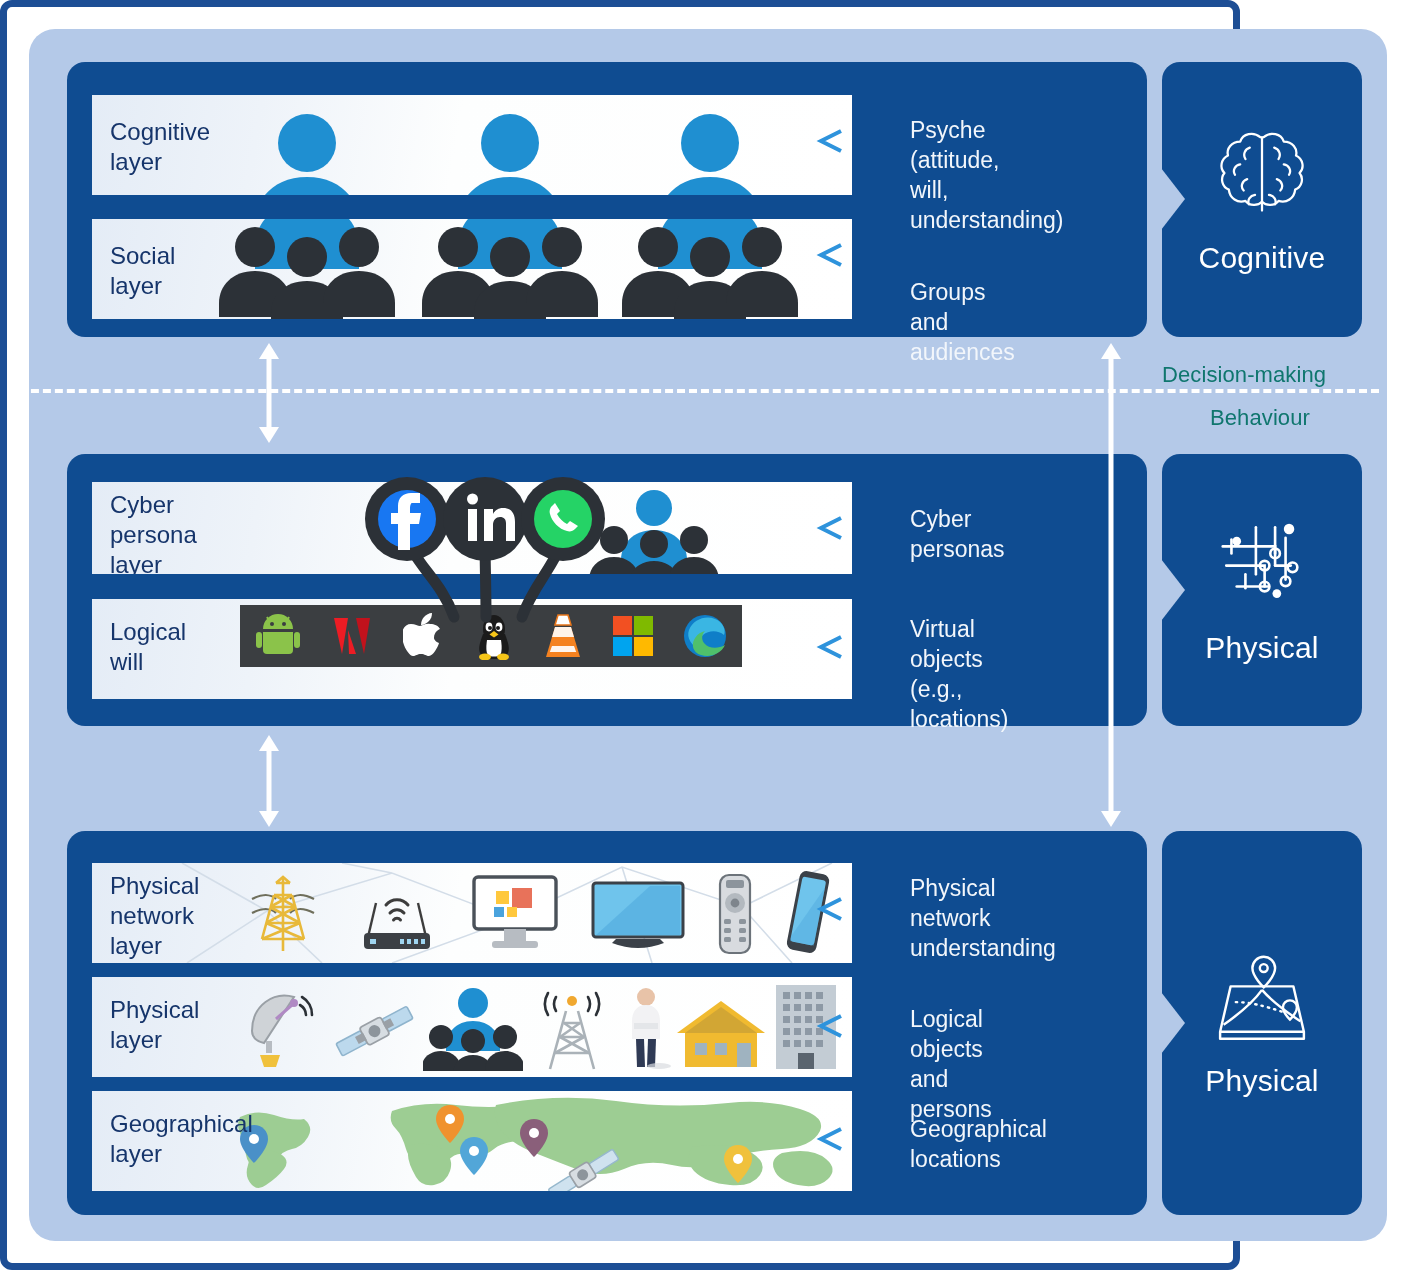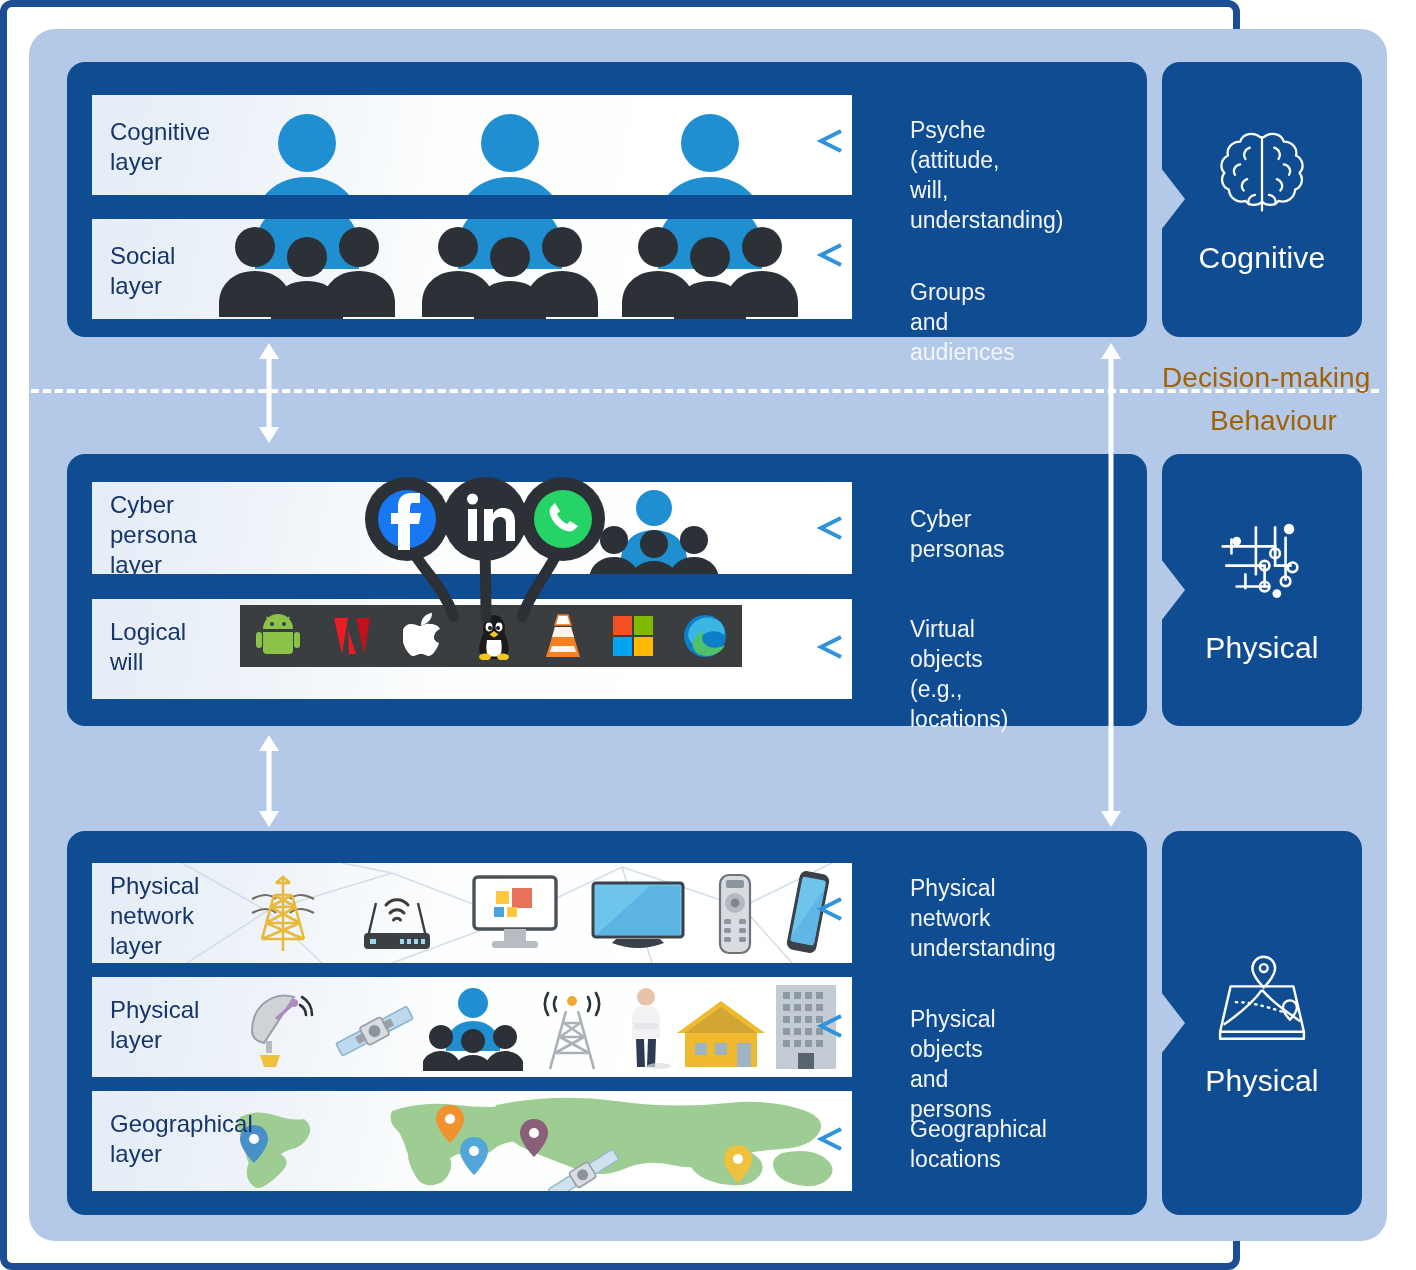--- a/index.html
+++ b/index.html
@@ -24,22 +24,22 @@
     border-radius: 26px;
   }
 
   
   #dashed-divider {
     position: absolute; left: 0px; top: 382px; width: 1372px; height: 0;
     border-top: 4px dashed #ffffff;
   }
   .divider-label {
     position: absolute;
-    color: #a16207;
-    font-size: 28px;
+    color: #0f766e;
+    font-size: 22px;
     letter-spacing: .1px;
     white-space: nowrap;
   }
   #label-decision { left: 1155px; top: 355px; }
   #label-behaviour { left: 1155px; top: 398px; margin-left: 48px; }
 
   
   .section {
     position: absolute;
   }
@@ -607,21 +607,21 @@
       <line x1="92" y1="12" x2="10" y2="12" stroke="url(#ga1)" stroke-width="3"></line>
       <polyline points="26,2 6,12 26,22" fill="none" stroke="#2e93dc" stroke-width="4"></polyline>
     </svg>
     <div class="anno-text" style="left:903px; top:866px;">Physical network
 understanding</div>
 
     <svg class="anno-arrow" style="left:808px; top:1007px;" width="92" height="24" viewBox="0 0 92 24">
       <line x1="92" y1="12" x2="10" y2="12" stroke="url(#ga1)" stroke-width="3"></line>
       <polyline points="26,2 6,12 26,22" fill="none" stroke="#2e93dc" stroke-width="4"></polyline>
     </svg>
-    <div class="anno-text" style="left:903px; top:997px;">Physical objects
+    <div class="anno-text" style="left:903px; top:997px;">Logical objects
 and persons</div>
 
     <svg class="anno-arrow" style="left:808px; top:1120px;" width="92" height="24" viewBox="0 0 92 24">
       <line x1="92" y1="12" x2="10" y2="12" stroke="url(#ga1)" stroke-width="3"></line>
       <polyline points="26,2 6,12 26,22" fill="none" stroke="#2e93dc" stroke-width="4"></polyline>
     </svg>
     <div class="anno-text" style="left:903px; top:1107px;">Geographical
 locations</div>
 
     <div class="section-side" style="left:1155px; top:824px; width:200px; height:384px;">

